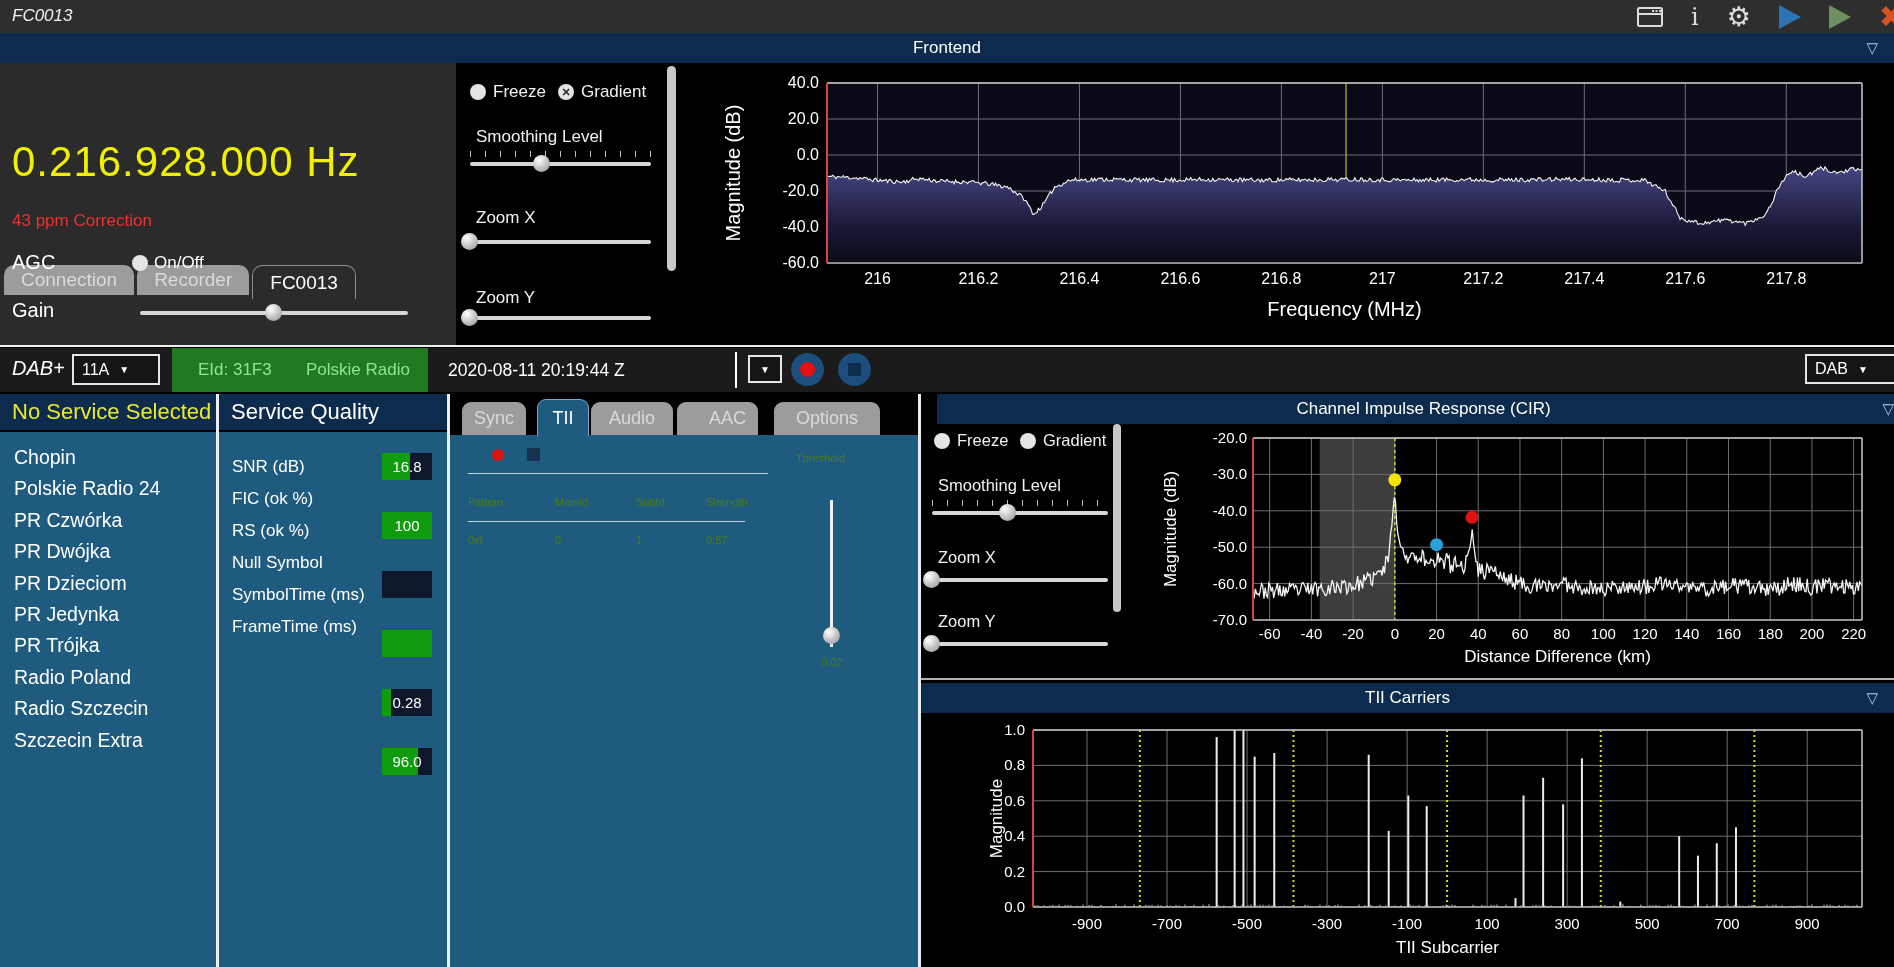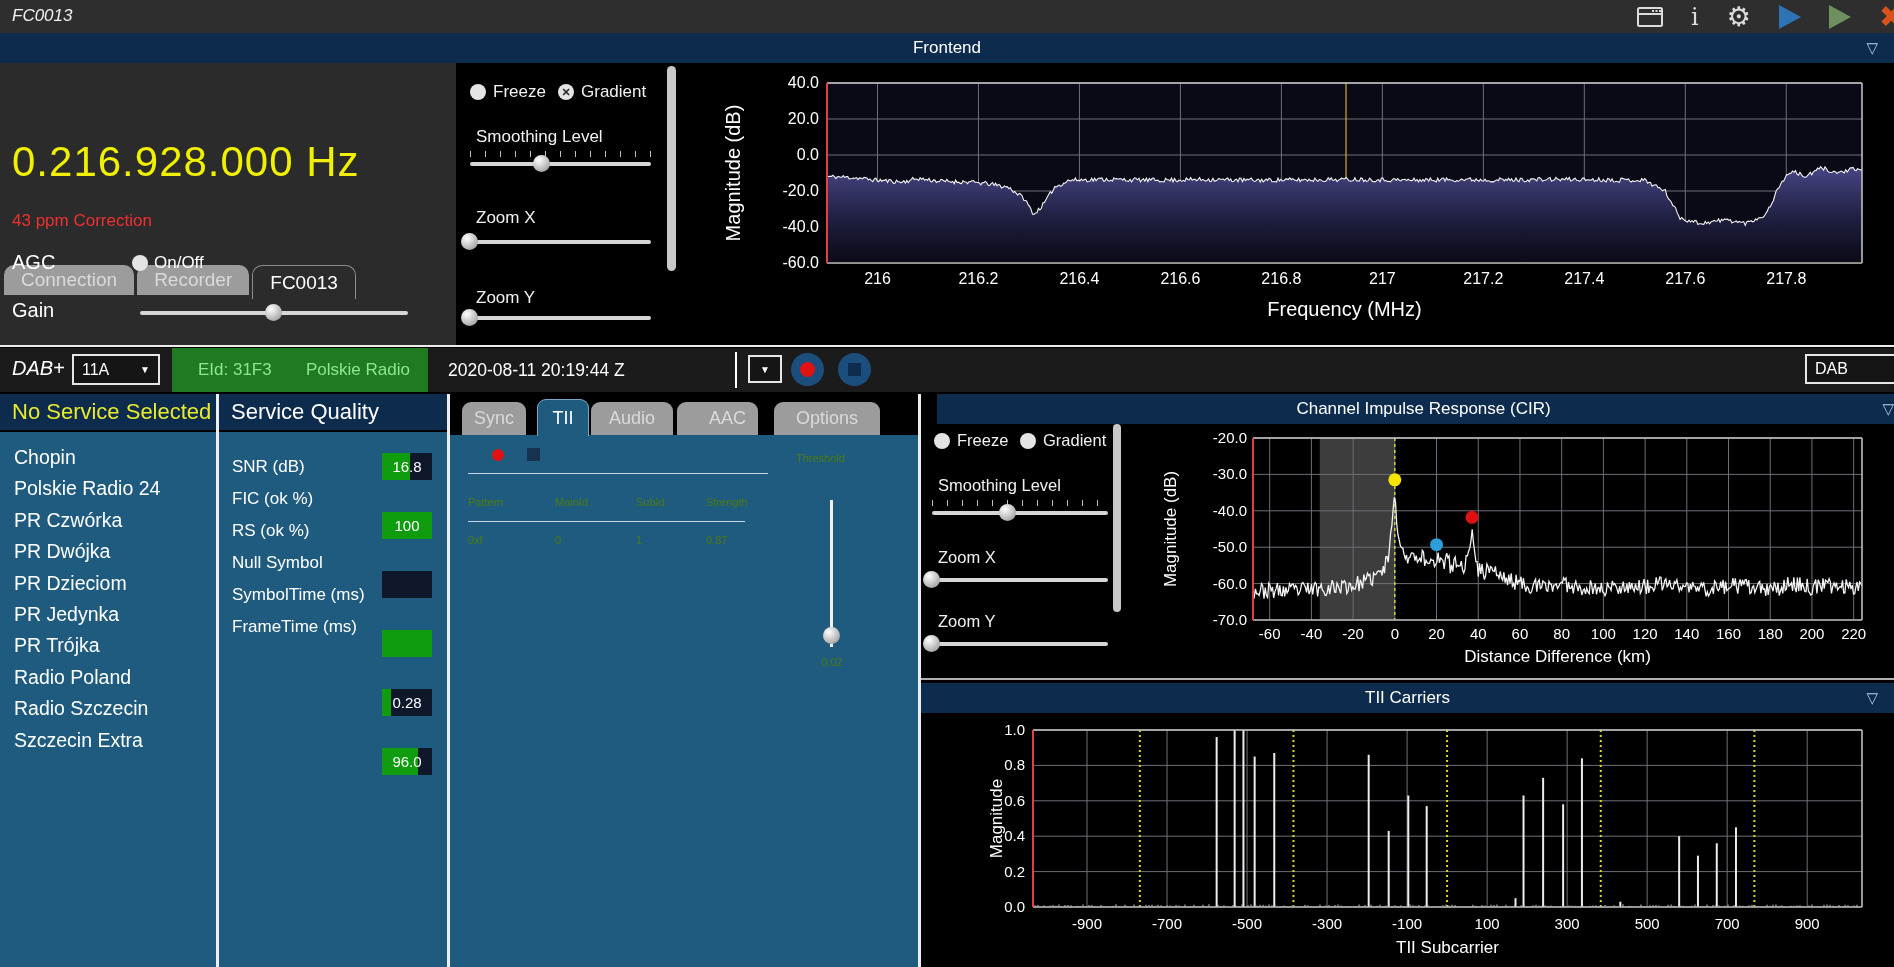--- a/index.html
+++ b/index.html
@@ -33,21 +33,21 @@
   .ctl-label{font-size:17px;color:#F0F0F0;}
   .track{height:4px;background:#D6D6D6;border-radius:2px;}
   .handle{position:absolute;width:17px;height:17px;border-radius:50%;top:-7px;margin-left:-9px;
           background:radial-gradient(circle at 35% 30%,#FFFFFF,#8A8A8A);}
   .ticks{height:6px;background:repeating-linear-gradient(90deg,#C0C0C0 0 1px,transparent 1px 15px);}
   .vscroll{width:9px;border-radius:5px;background:#C8C8C8;}
   
   .dab-bar{left:0;top:348px;width:1894px;height:44px;background:#1B1B1B;}
   .dab-mode{left:12px;top:9px;font-size:20px;font-style:italic;color:#FFFFFF;}
   .dd{background:#151515;border:2px solid #E6E6E6;color:#fff;font-size:16px;display:flex;
-      align-items:center;justify-content:space-between;padding:0 8px;}
+      align-items:center;padding:0 8px;}
   .dd .arr{font-size:10px;margin-left:10px;}
   .ens-box{left:172px;top:0;width:256px;height:44px;background:#1F7A21;}
   .ens-text{font-size:17px;color:#8EE78E;line-height:44px;}
   .ts{left:448px;top:0;font-size:17.5px;color:#FFFFFF;line-height:44px;}
   .vdiv{width:2px;background:#FFFFFF;}
   .round-btn{width:33px;height:33px;border-radius:50%;background:#1C4E7D;display:flex;
              align-items:center;justify-content:center;}
   
   .panel-blue{background:#1F5B7E;}
   .panel-head-text{font-size:22px;line-height:36px;padding-left:12px;color:#FFFFFF;white-space:nowrap;overflow:hidden;}

